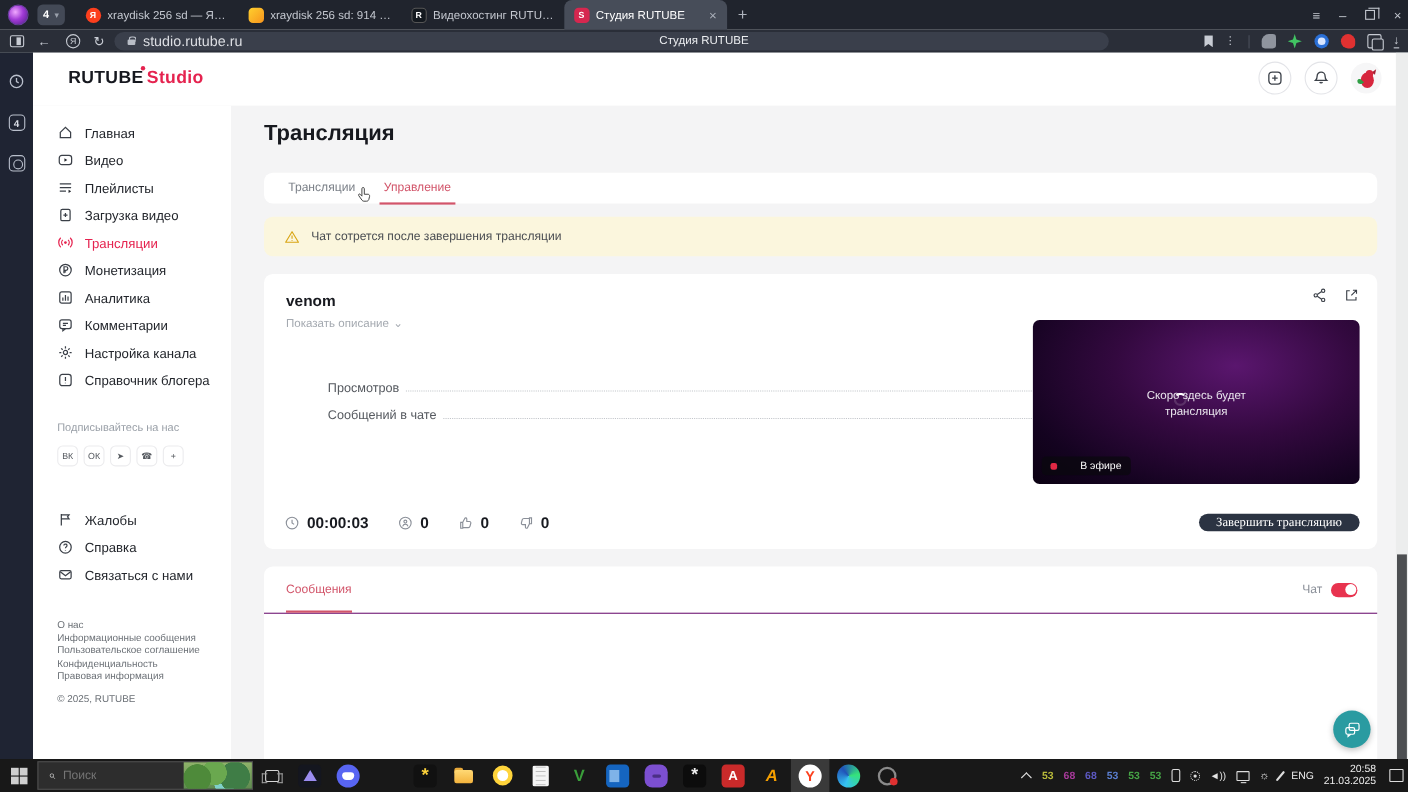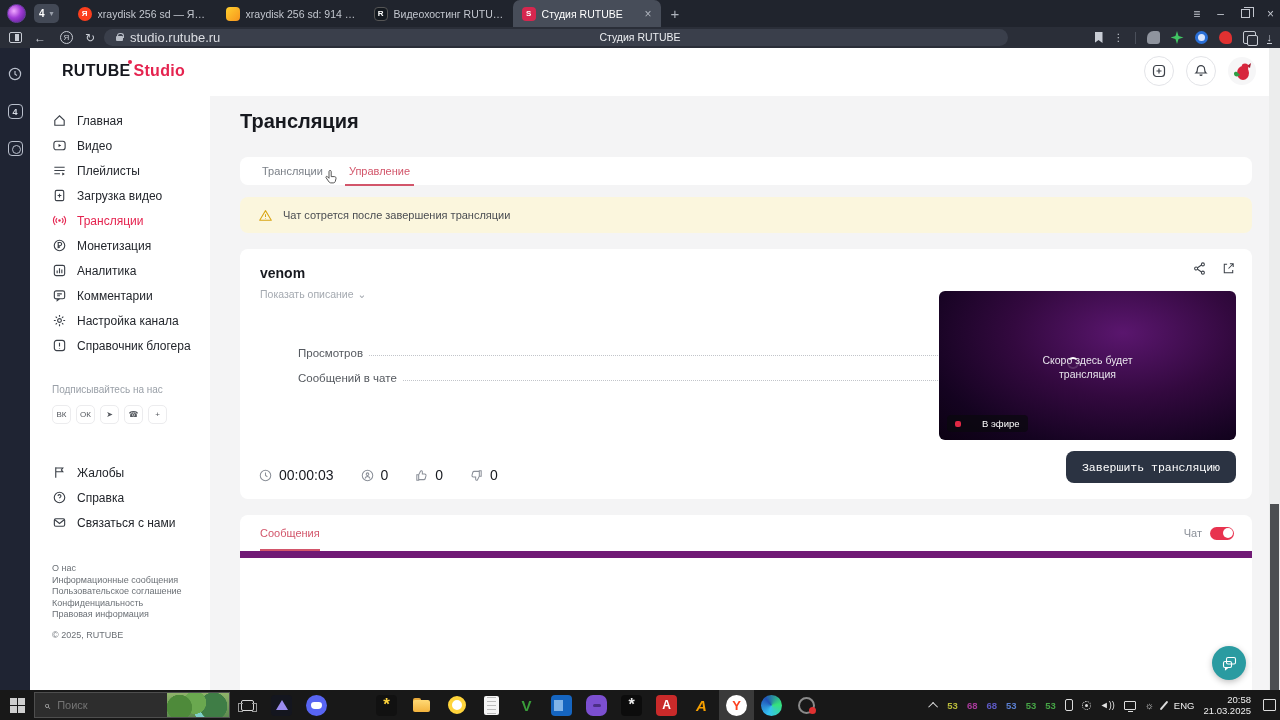--- a/index.html
+++ b/index.html
@@ -117,41 +117,41 @@
     align-items:center; padding-left:18px; gap:10px; font-size:11px; color:#4a4d52; }
 
   .stream-card { margin-top:16px; height:250px; position:relative; padding:16px 16px 0 20px; }
   .stitle { font-size:14px; font-weight:bold; color:#17191f; }
   .sdesc { margin-top:7px; font-size:10.5px; color:#a4a9b0; display:flex; align-items:center; gap:4px; }
   .stats { position:absolute; left:20px; top:98px; width:700px; }
   .srow { display:flex; align-items:flex-end; margin-bottom:13px; font-size:11.5px; color:#55595f;margin-left:38px; }
   .srow .dots { flex:1; border-bottom:1px dotted #c2c5ca; margin:0 6px 3px 6px; }
   .srow .val { color:#55595f; }
   .meta-row { position:absolute; left:18px; bottom:16px; display:flex; align-items:center; gap:26px; }
-  .meta { display:flex; align-items:center; gap:6px; font-size:14px; font-weight:normal; color:#17191f; }
+  .meta { display:flex; align-items:center; gap:6px; font-size:14px; font-weight:bold; color:#17191f; }
   .meta svg { stroke:#8b9099; }
   .preview { position:absolute; right:16px; top:42px; width:297px; height:149px; border-radius:6px;
     background:radial-gradient(ellipse at 62% 28%, #5a166e 0%, #33093f 42%, #140320 78%, #0b0112 100%);
     overflow:hidden; }
   .ptext { position:absolute; left:0; right:0; top:62px; text-align:center; color:#e8e4ec;
     font-size:10.5px; line-height:14px; }
   .spinner { position:absolute; left:128px; top:66px; width:12px; height:12px; border-radius:50%;
     border:2px solid rgba(255,255,255,.15); border-top-color:#fff; }
   .live { position:absolute; left:8px; bottom:8px; background:rgba(10,8,14,.72); border-radius:4px;
     height:17px; display:flex; align-items:center; gap:21px; padding:0 8px; color:#fff; font-size:9.5px; }
   .live .dot { width:6px; height:6px; background:#e02844; border-radius:2px; }
   .prev-icons { position:absolute; right:16px; top:12px; display:flex; gap:14px; }
   .prev-icons svg { stroke:#3b4048; }
   .end-btn { position:absolute; right:16px; bottom:16px; background:#2b3342; color:#fff; border:none;
-    border-radius:8px; height:32px; padding:0 16px; font-size:11.5px;
-    font-family:Liberation Mono, monospace; }
+    border-radius:8px; height:16px; padding:0 16px; font-size:11.5px;
+    font-family:Liberation Serif, serif; }
 
   .msg-card { margin-top:16px; height:186px; border-radius:8px 8px 0 0; position:relative; }
   .msg-head { height:43px; display:flex; align-items:center; padding:0 18px 0 20px;
-    border-bottom:7px solid #701a75; position:relative; }
+    border-bottom:1px solid #701a75; position:relative; }
   .mtab { font-size:11px; color:#d2556a; position:relative; height:100%; display:flex; align-items:center; }
   .mtab:after { content:""; position:absolute; left:0; right:0; bottom:0; height:2px; background:#d2556a; }
   .chat-right { position:absolute; right:18px; display:flex; align-items:center; gap:8px; }
   .chat-label { font-size:11px; color:#8b9099; }
   .toggle { width:24px; height:13px; background:#e8334f; border-radius:7px; position:relative; }
   .toggle:before { content:""; position:absolute; right:1.5px; top:1.5px; width:10px; height:10px;
     background:#fff; border-radius:50%; }
 
   .fab { position:absolute; right:34px; bottom:10px; width:34px; height:34px; border-radius:50%;
     background:#2a9ba1; border:none; display:flex; align-items:center; justify-content:center;

